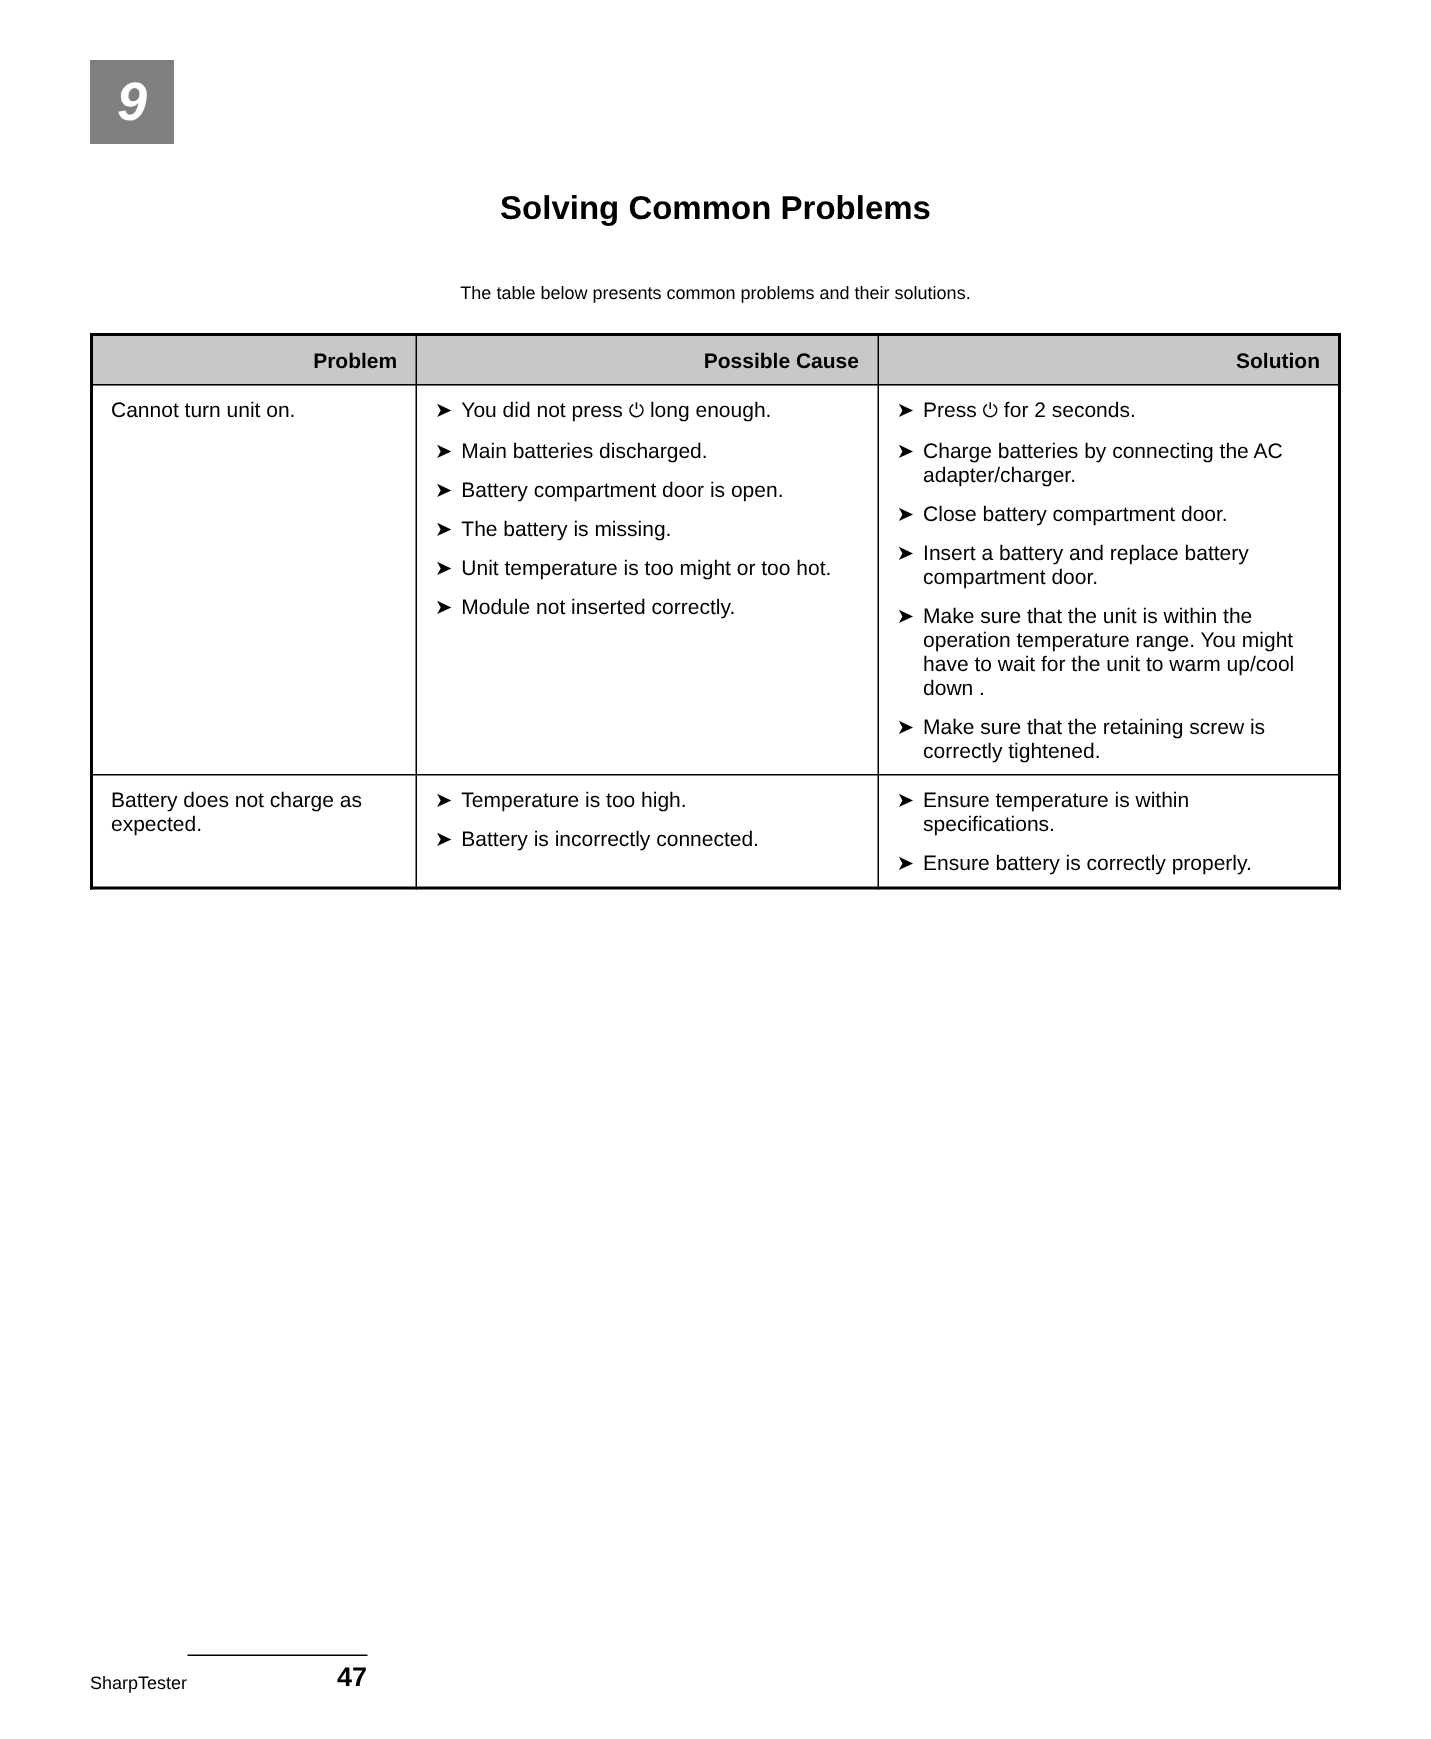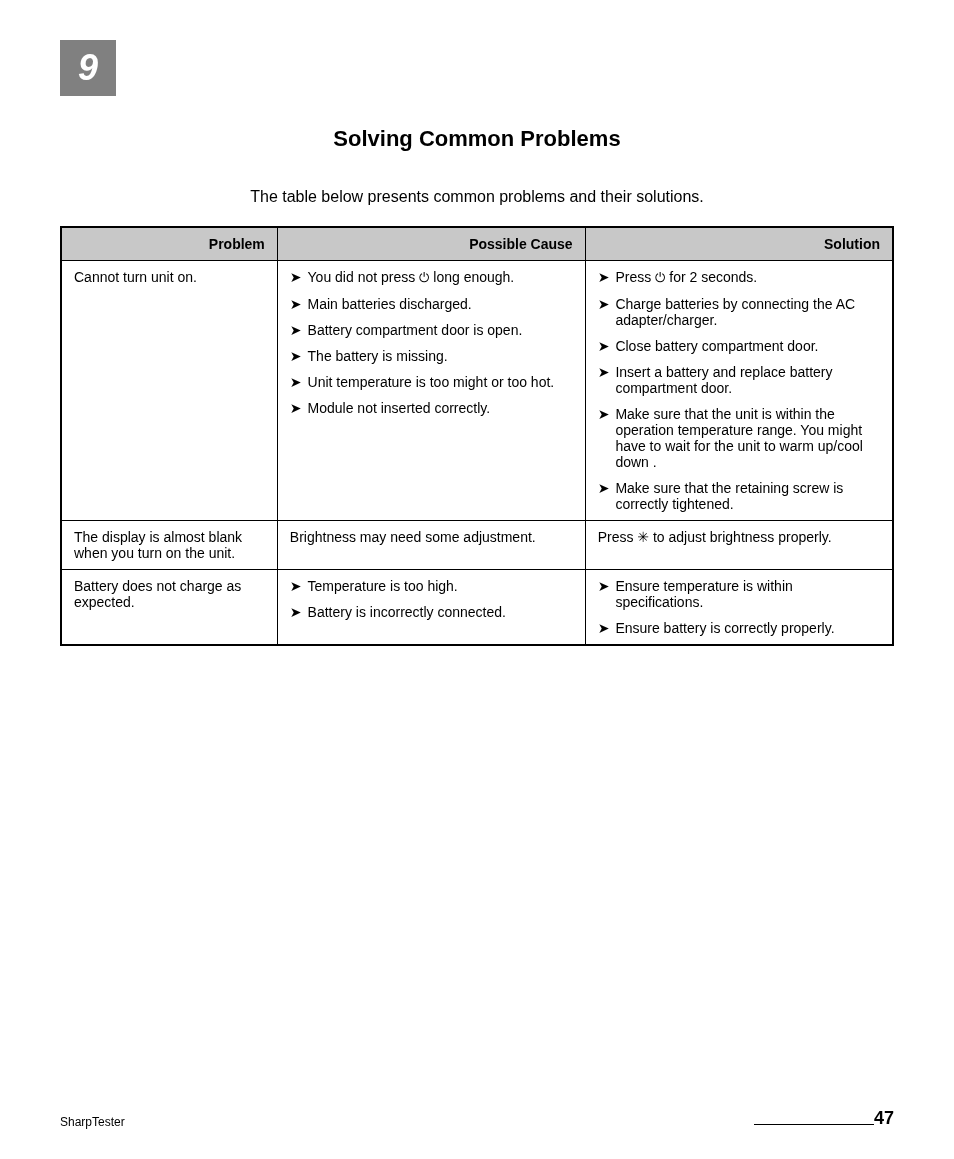--- a/index.html
+++ b/index.html
@@ -48,21 +48,21 @@
     .section-heading {
       font-size: 22px;
       font-weight: bold;
       text-align: center;
       margin-bottom: 16px;
     }
 
     .intro-text {
       text-align: center;
       margin-bottom: 20px;
-      font-size: 16px;
+      font-size: 12px;
       margin-top: 36px;
     }
 
     
     .problems-table {
       width: 100%;
       border-collapse: collapse;
       border: 2px solid #000;
     }
 
@@ -113,31 +113,32 @@
       font-size: 13px;
     }
 
     
     .page-footer {
       position: absolute;
       bottom: 30px;
       left: 60px;
       right: 60px;
       display: flex;
-      justify-content: space-between;
+      justify-content: flex-start;
       align-items: flex-end;
     }
 
     .footer-brand {
       font-size: 12px;
       color: #000;
     }
 
     .footer-right {
       display: flex;
+      flex-direction: column;
       align-items: flex-end;
     }
 
     .footer-line {
       width: 120px;
       height: 1.5px;
       background: #000;
       margin-bottom: 4px;
     }
 
@@ -224,25 +225,20 @@
               <span>Make sure that the unit is within the operation temperature range. You might have to wait for the unit to warm up/cool down .</span>
             </li>
             <li>
               <span class="arrow">➤</span>
               <span>Make sure that the retaining screw is correctly tightened.</span>
             </li>
           </ul>
         </td>
       </tr>
 
-      <tr>
-        <td>The display is almost blank when you turn on the unit.</td>
-        <td>Brightness may need some adjustment.</td>
-        <td>Press ✳︎ to adjust brightness properly.</td>
-      </tr>
 
       <tr>
         <td>Battery does not charge as expected.</td>
         <td>
           <ul class="bullet-list">
             <li>
               <span class="arrow">➤</span>
               <span>Temperature is too high.</span>
             </li>
             <li>

